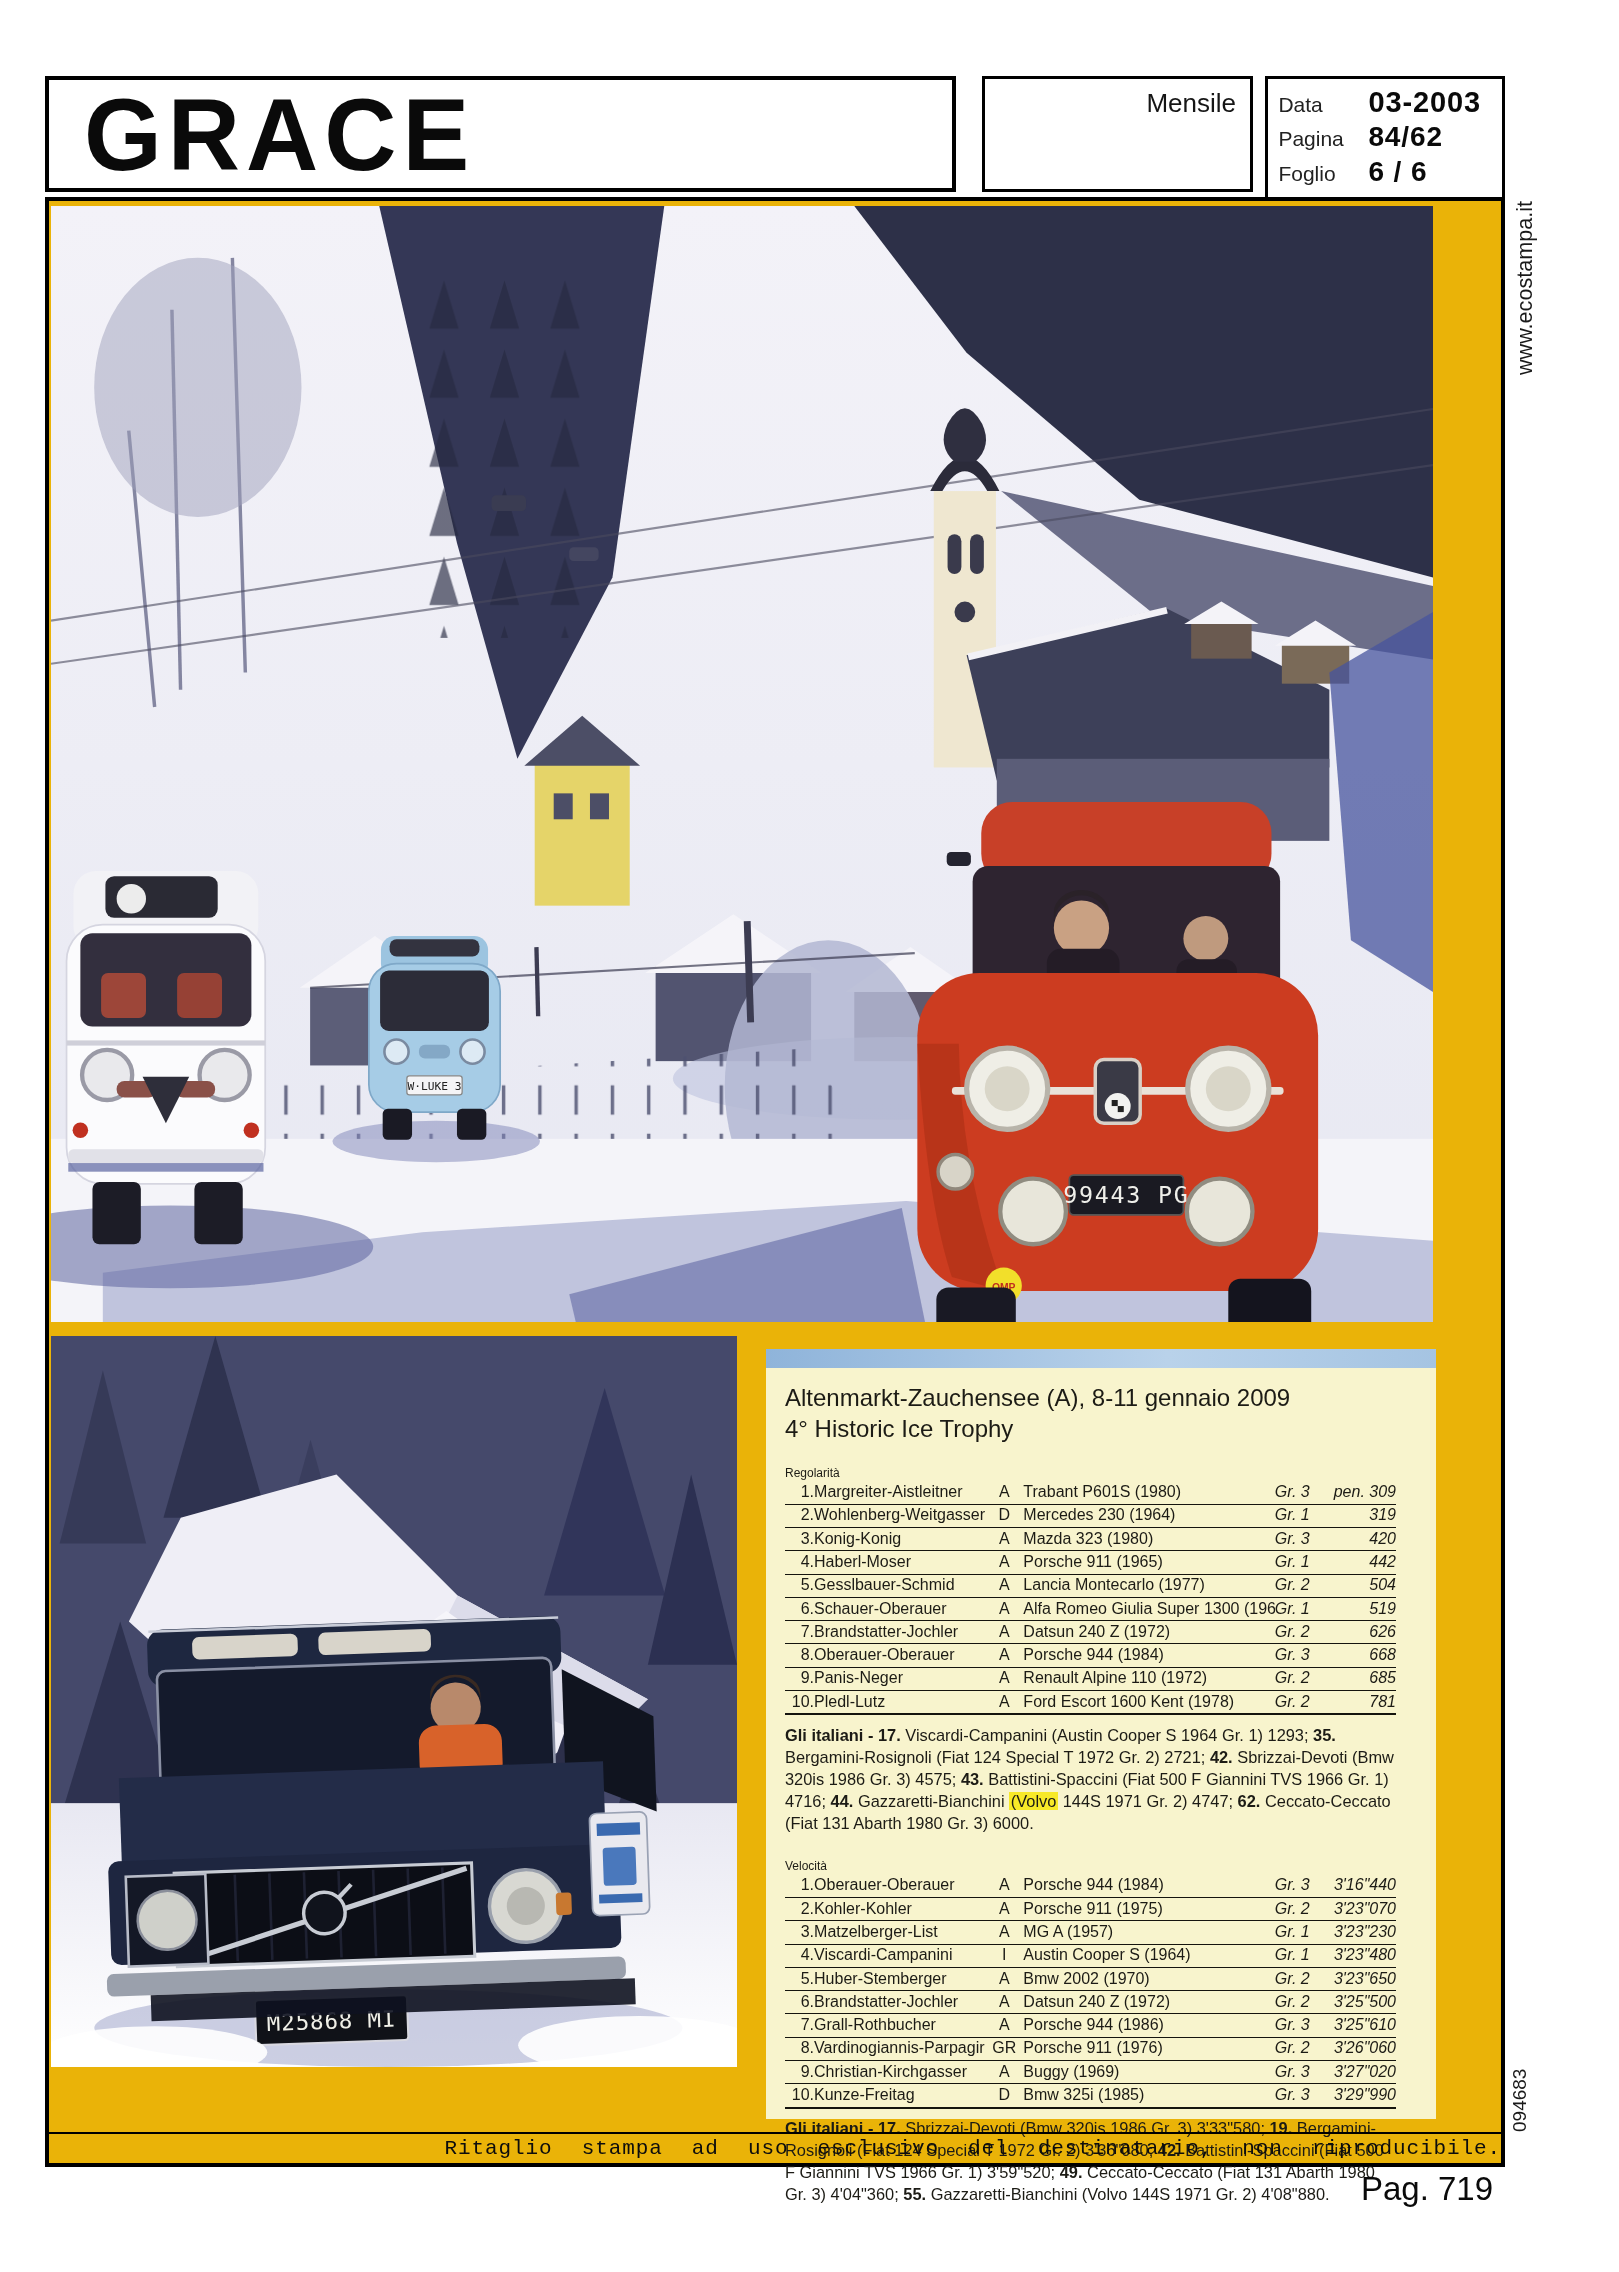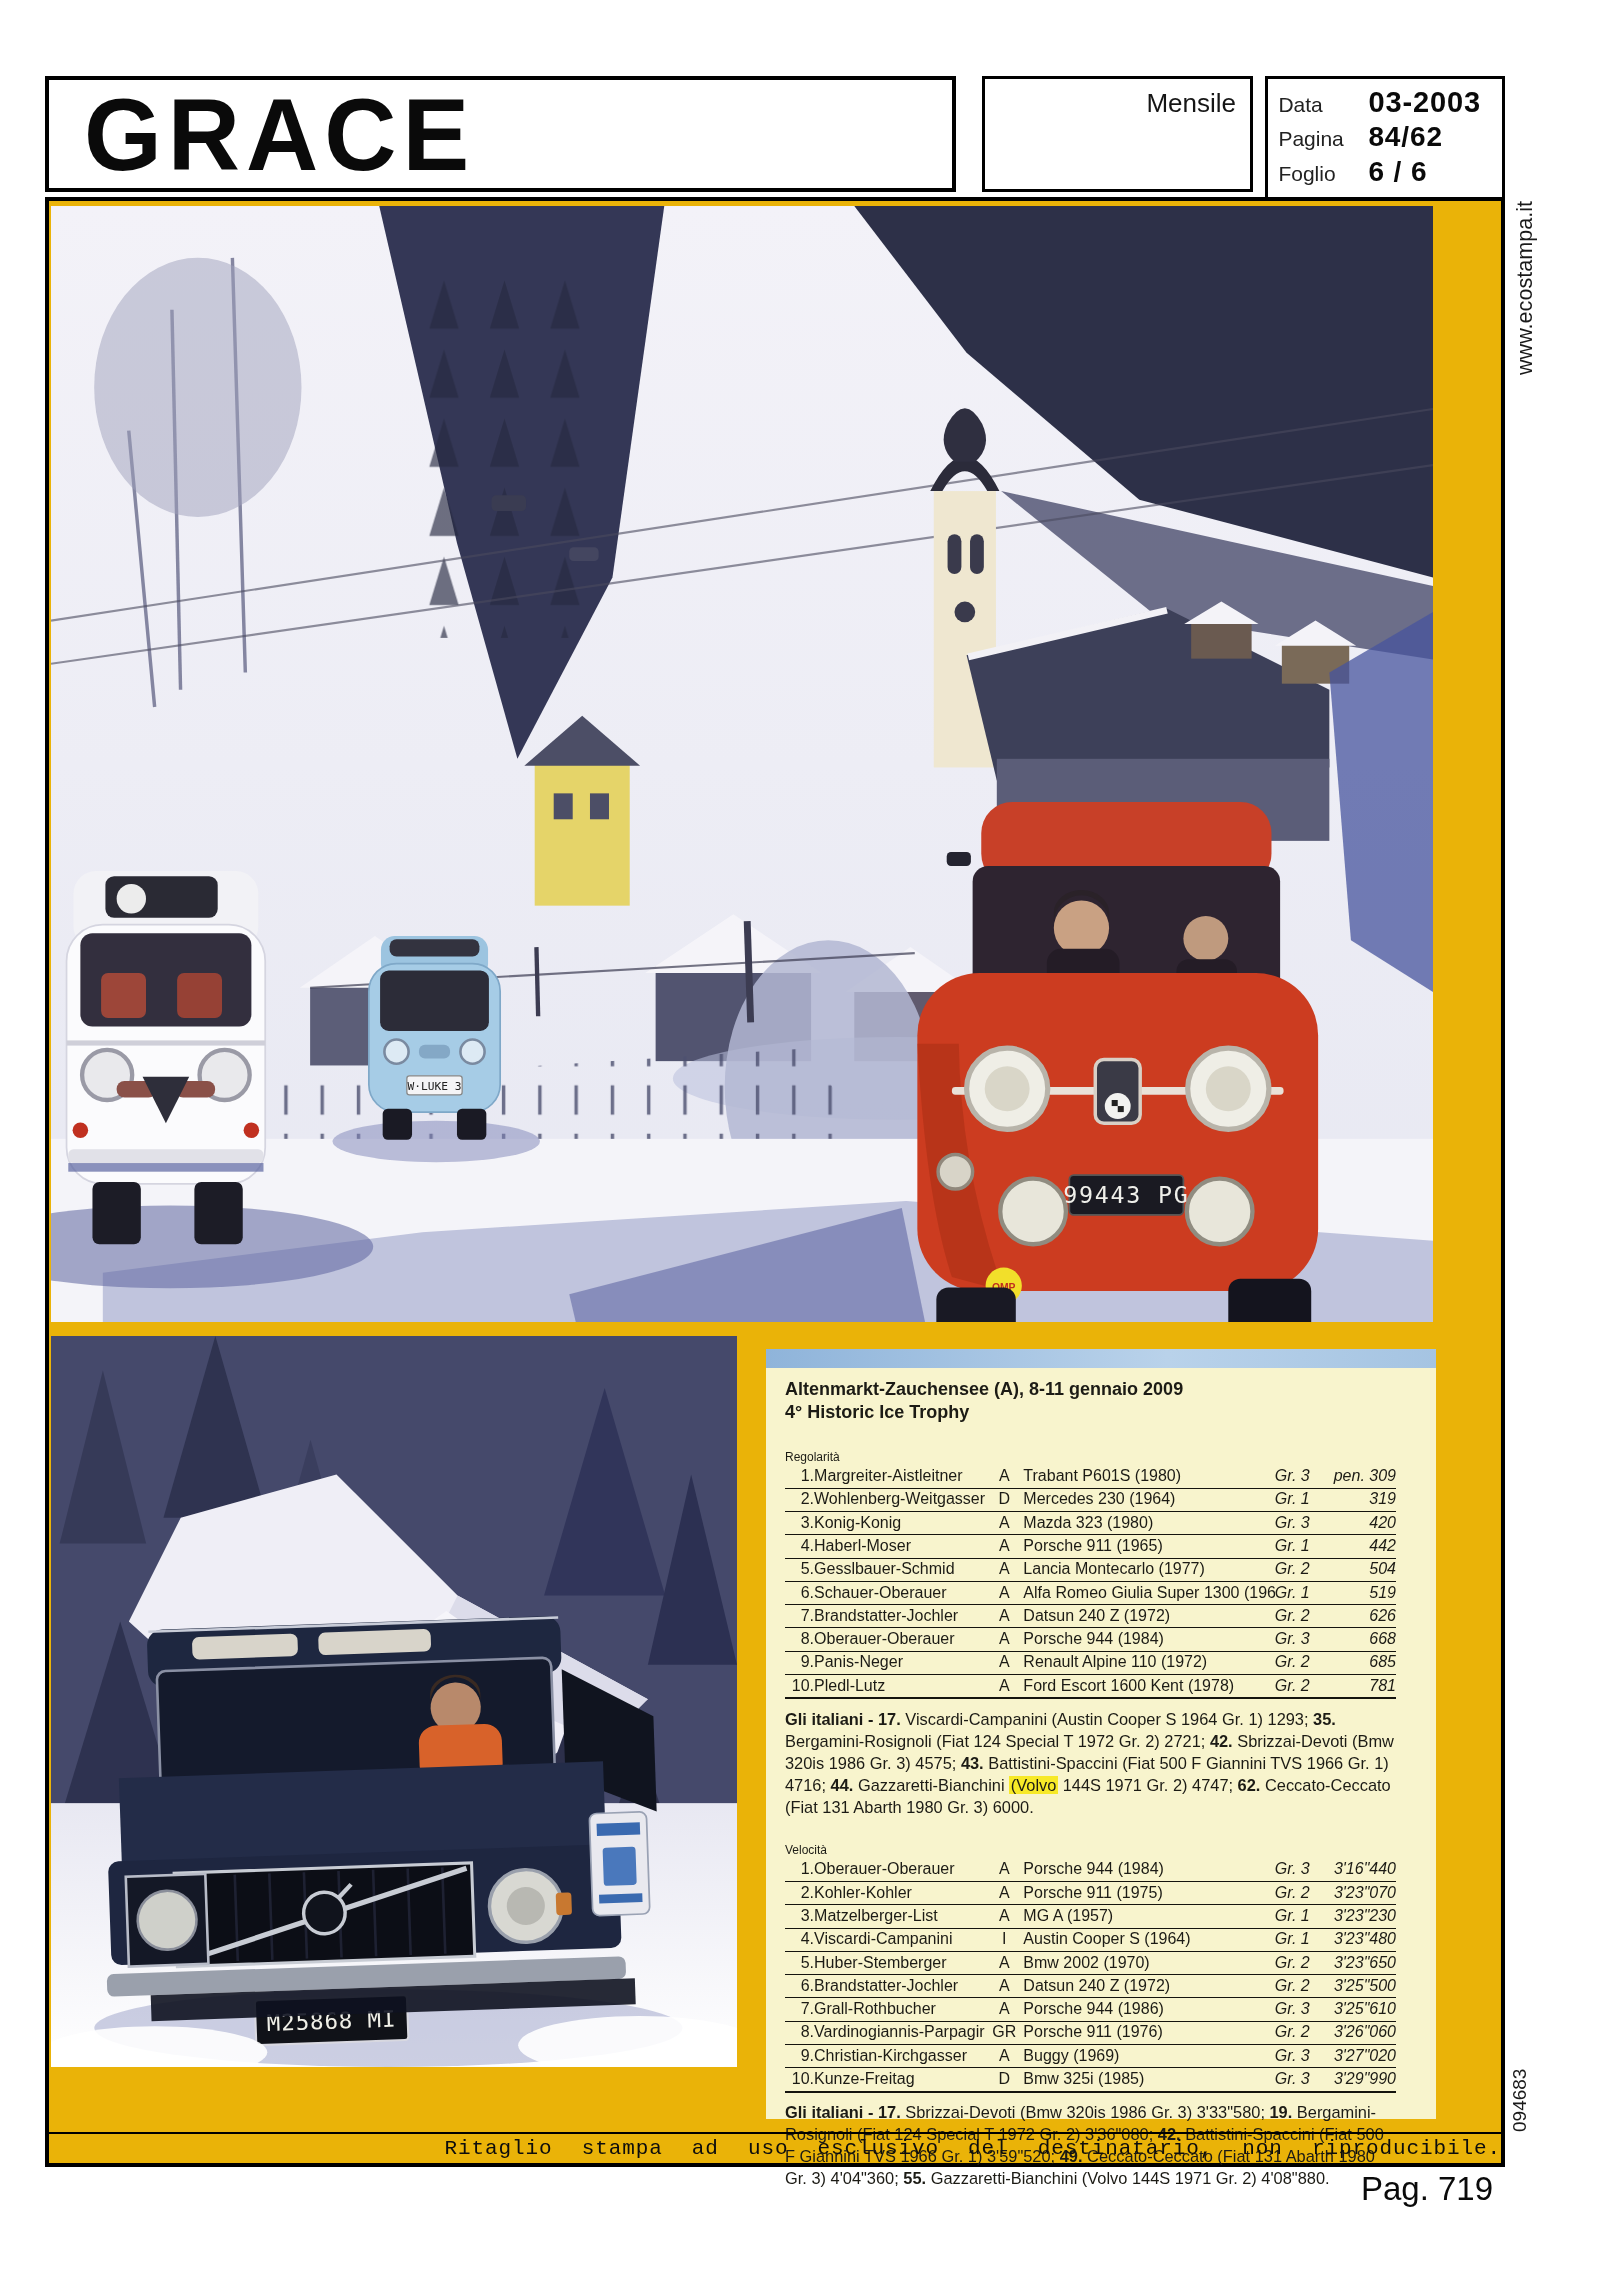--- a/index.html
+++ b/index.html
@@ -22,21 +22,21 @@
   
   .frame{position:absolute;left:45px;top:197px;width:1460px;height:1970px;
          border:4.3px solid #000;box-sizing:border-box;background:#eab308;}
   .photo-main{position:absolute;left:1.7px;top:5.2px;width:1382px;height:1116px;overflow:hidden;}
   .photo-volvo{position:absolute;left:1.7px;top:1135px;width:686px;height:731px;overflow:hidden;}
   
   .results-panel{position:absolute;left:717px;top:1148px;width:670px;height:770px;
                  background:#f8f4cd;box-sizing:border-box;padding:29px 40px 0 19px;color:#1c1b15;}
   .panel-strip{position:absolute;left:0;top:0;width:100%;height:19px;
                background:linear-gradient(90deg,#8fb4da,#b9d2ea 60%,#a5c4e2);}
-  .event-title{font-size:18px;font-weight:700;line-height:23.4px;}
+  .event-title{font-size:24px;font-weight:400;line-height:23.4px;margin-top:8px;}
   .section-heading{font-size:12px;font-weight:400;margin-top:25px;}
   table.results{width:100%;border-collapse:collapse;table-layout:fixed;margin-top:1.7px;
                 font-size:16px;border-bottom:2.6px solid #15140e;}
   table.results td{padding:1.7px 0 2.6px;border-bottom:1.4px solid #15140e;
                    white-space:nowrap;overflow:hidden;}
   td.c-pos{width:29px;text-align:right;padding-right:4.3px;}
   td.c-name{width:171px;}
   td.c-nat{width:38px;text-align:center;}
   td.c-car{width:251px;}
   td.c-group{width:48px;font-style:italic;}

